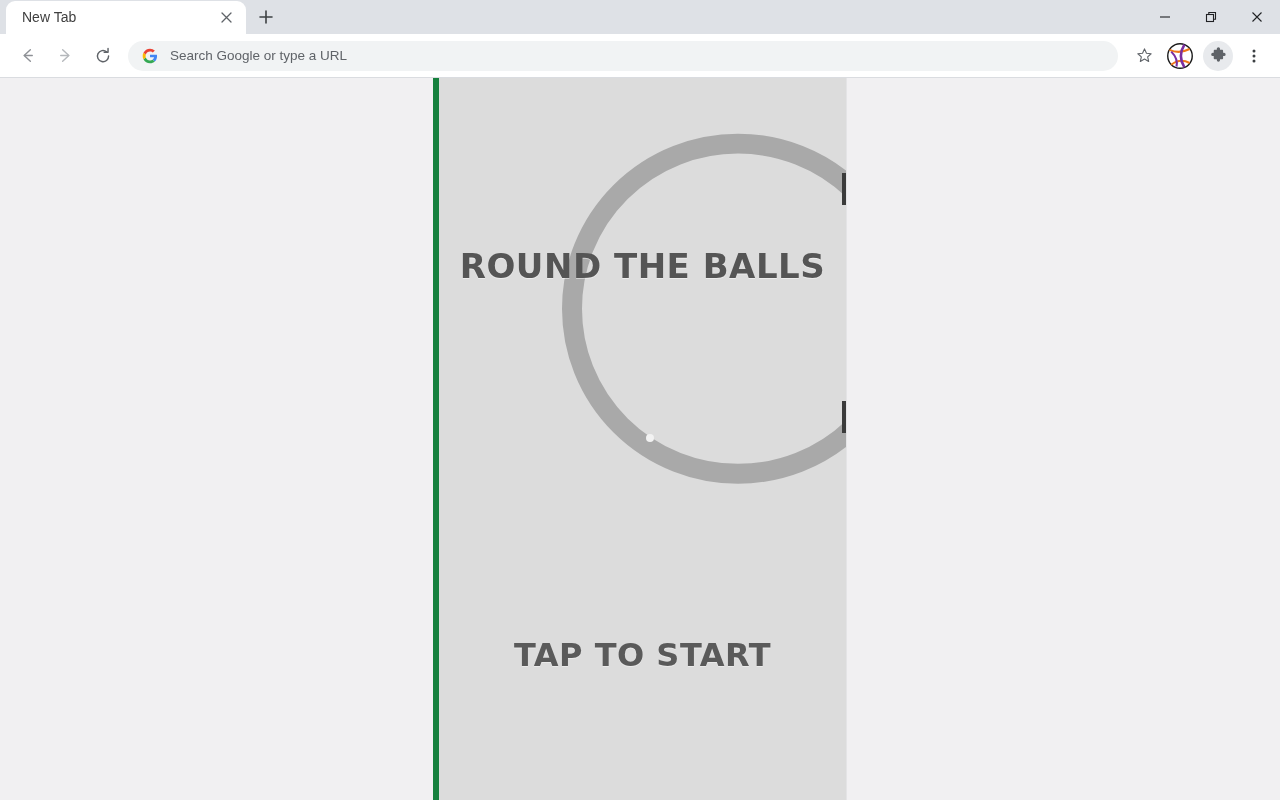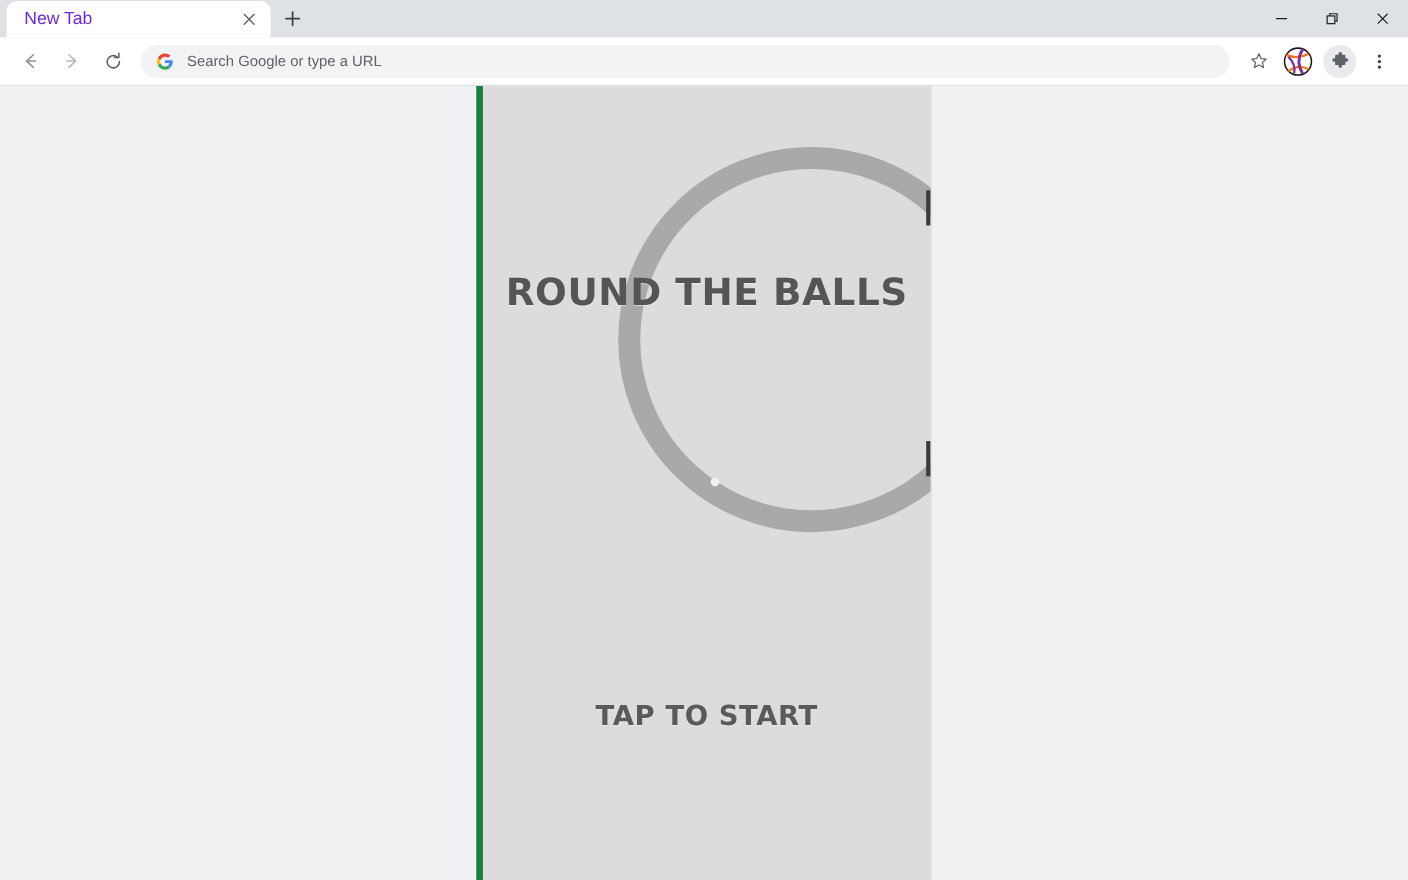--- a/index.html
+++ b/index.html
@@ -37,22 +37,22 @@
     background: #ffffff;
     border-radius: 9px 9px 0 0;
     display: flex;
     align-items: center;
     padding: 0 10px 0 16px;
     position: relative;
     cursor: default;
   }
   .tab-title {
     flex: 1;
-    font-size: 16px;
-    color: #6d28d9;
+    font-size: 14px;
+    color: #404040;
     white-space: nowrap;
     overflow: hidden;
     text-overflow: ellipsis;
     line-height: 33px;
   }
   .tab-close {
     width: 20px; height: 20px;
     border-radius: 50%;
     display: flex; align-items: center; justify-content: center;
     flex: 0 0 20px;
@@ -212,21 +212,21 @@
     color: #4d4d4d;
     z-index: 4;
   }
 
   .start-prompt {
     position: absolute;
     top: 558px;
     left: 0; right: 0;
     text-align: center;
     font-family: "DejaVu Sans", sans-serif;
-    font-size: 25px;
+    font-size: 32px;
     font-weight: bold;
     letter-spacing: 0.5px;
     color: #5a5a5a;
     text-shadow: 0 1px 0 rgba(255,255,255,0.4);
     cursor: pointer;
     z-index: 4;
   }
 
   
   .edge-mark {

